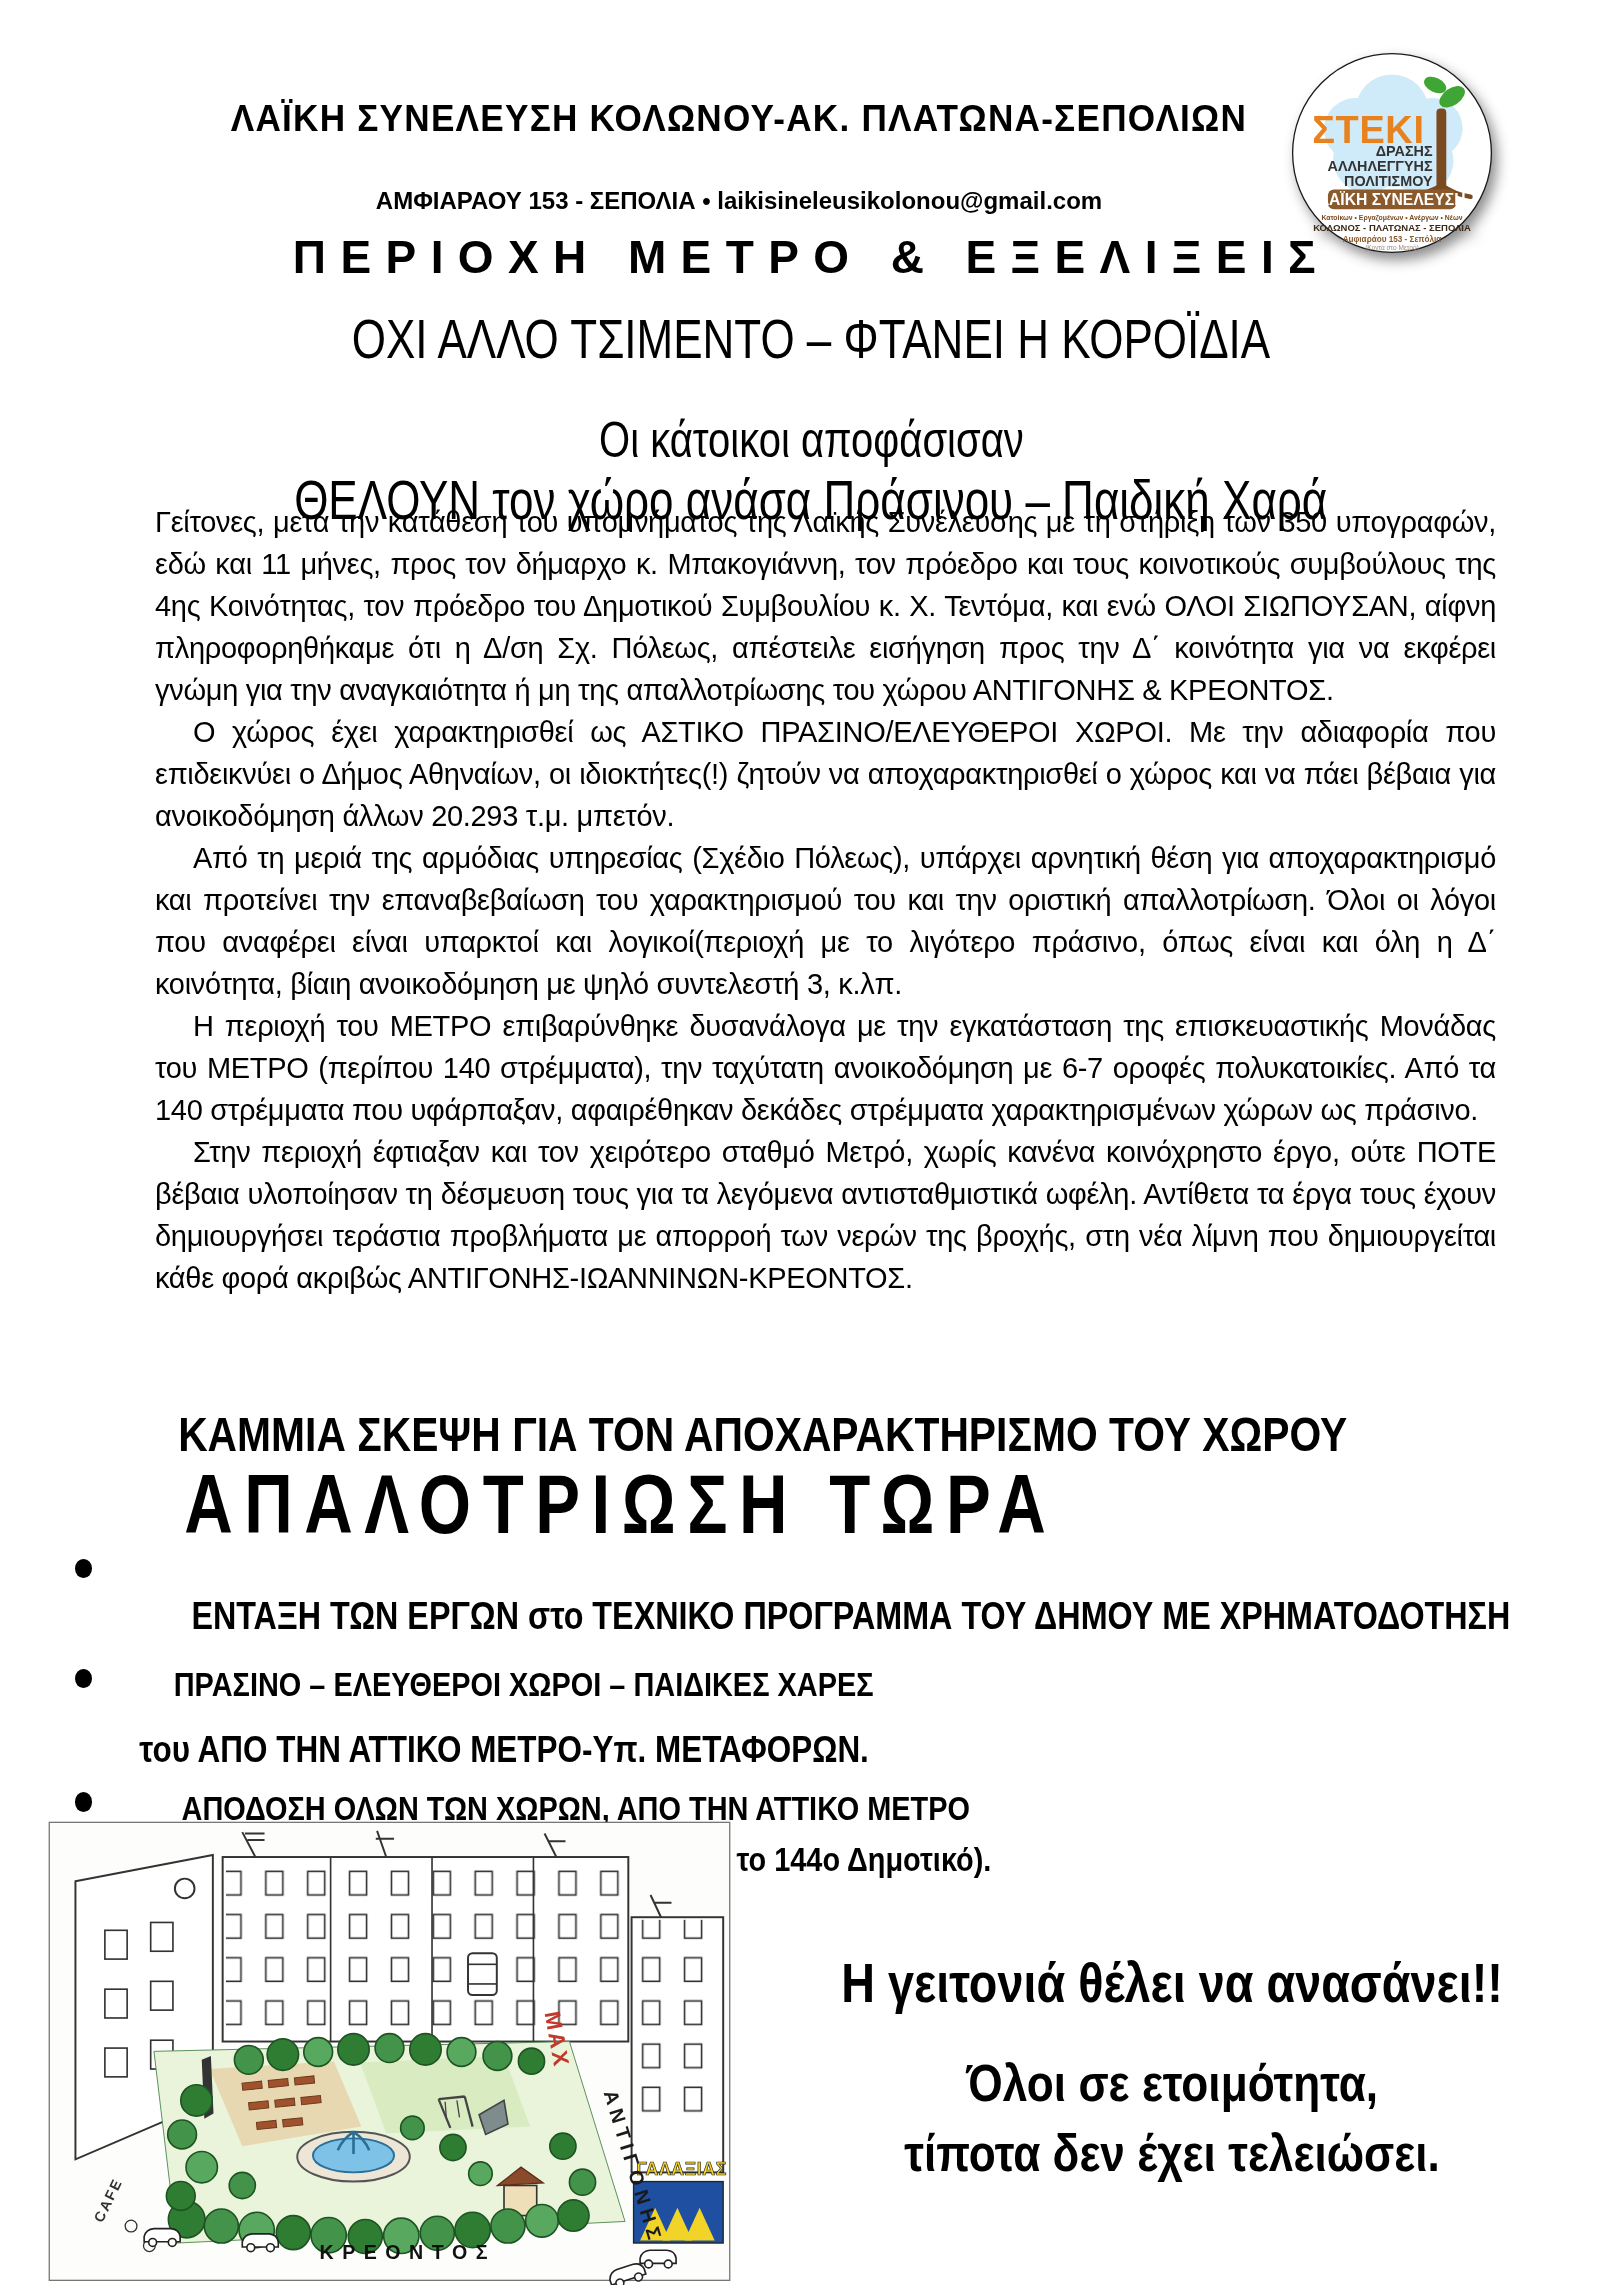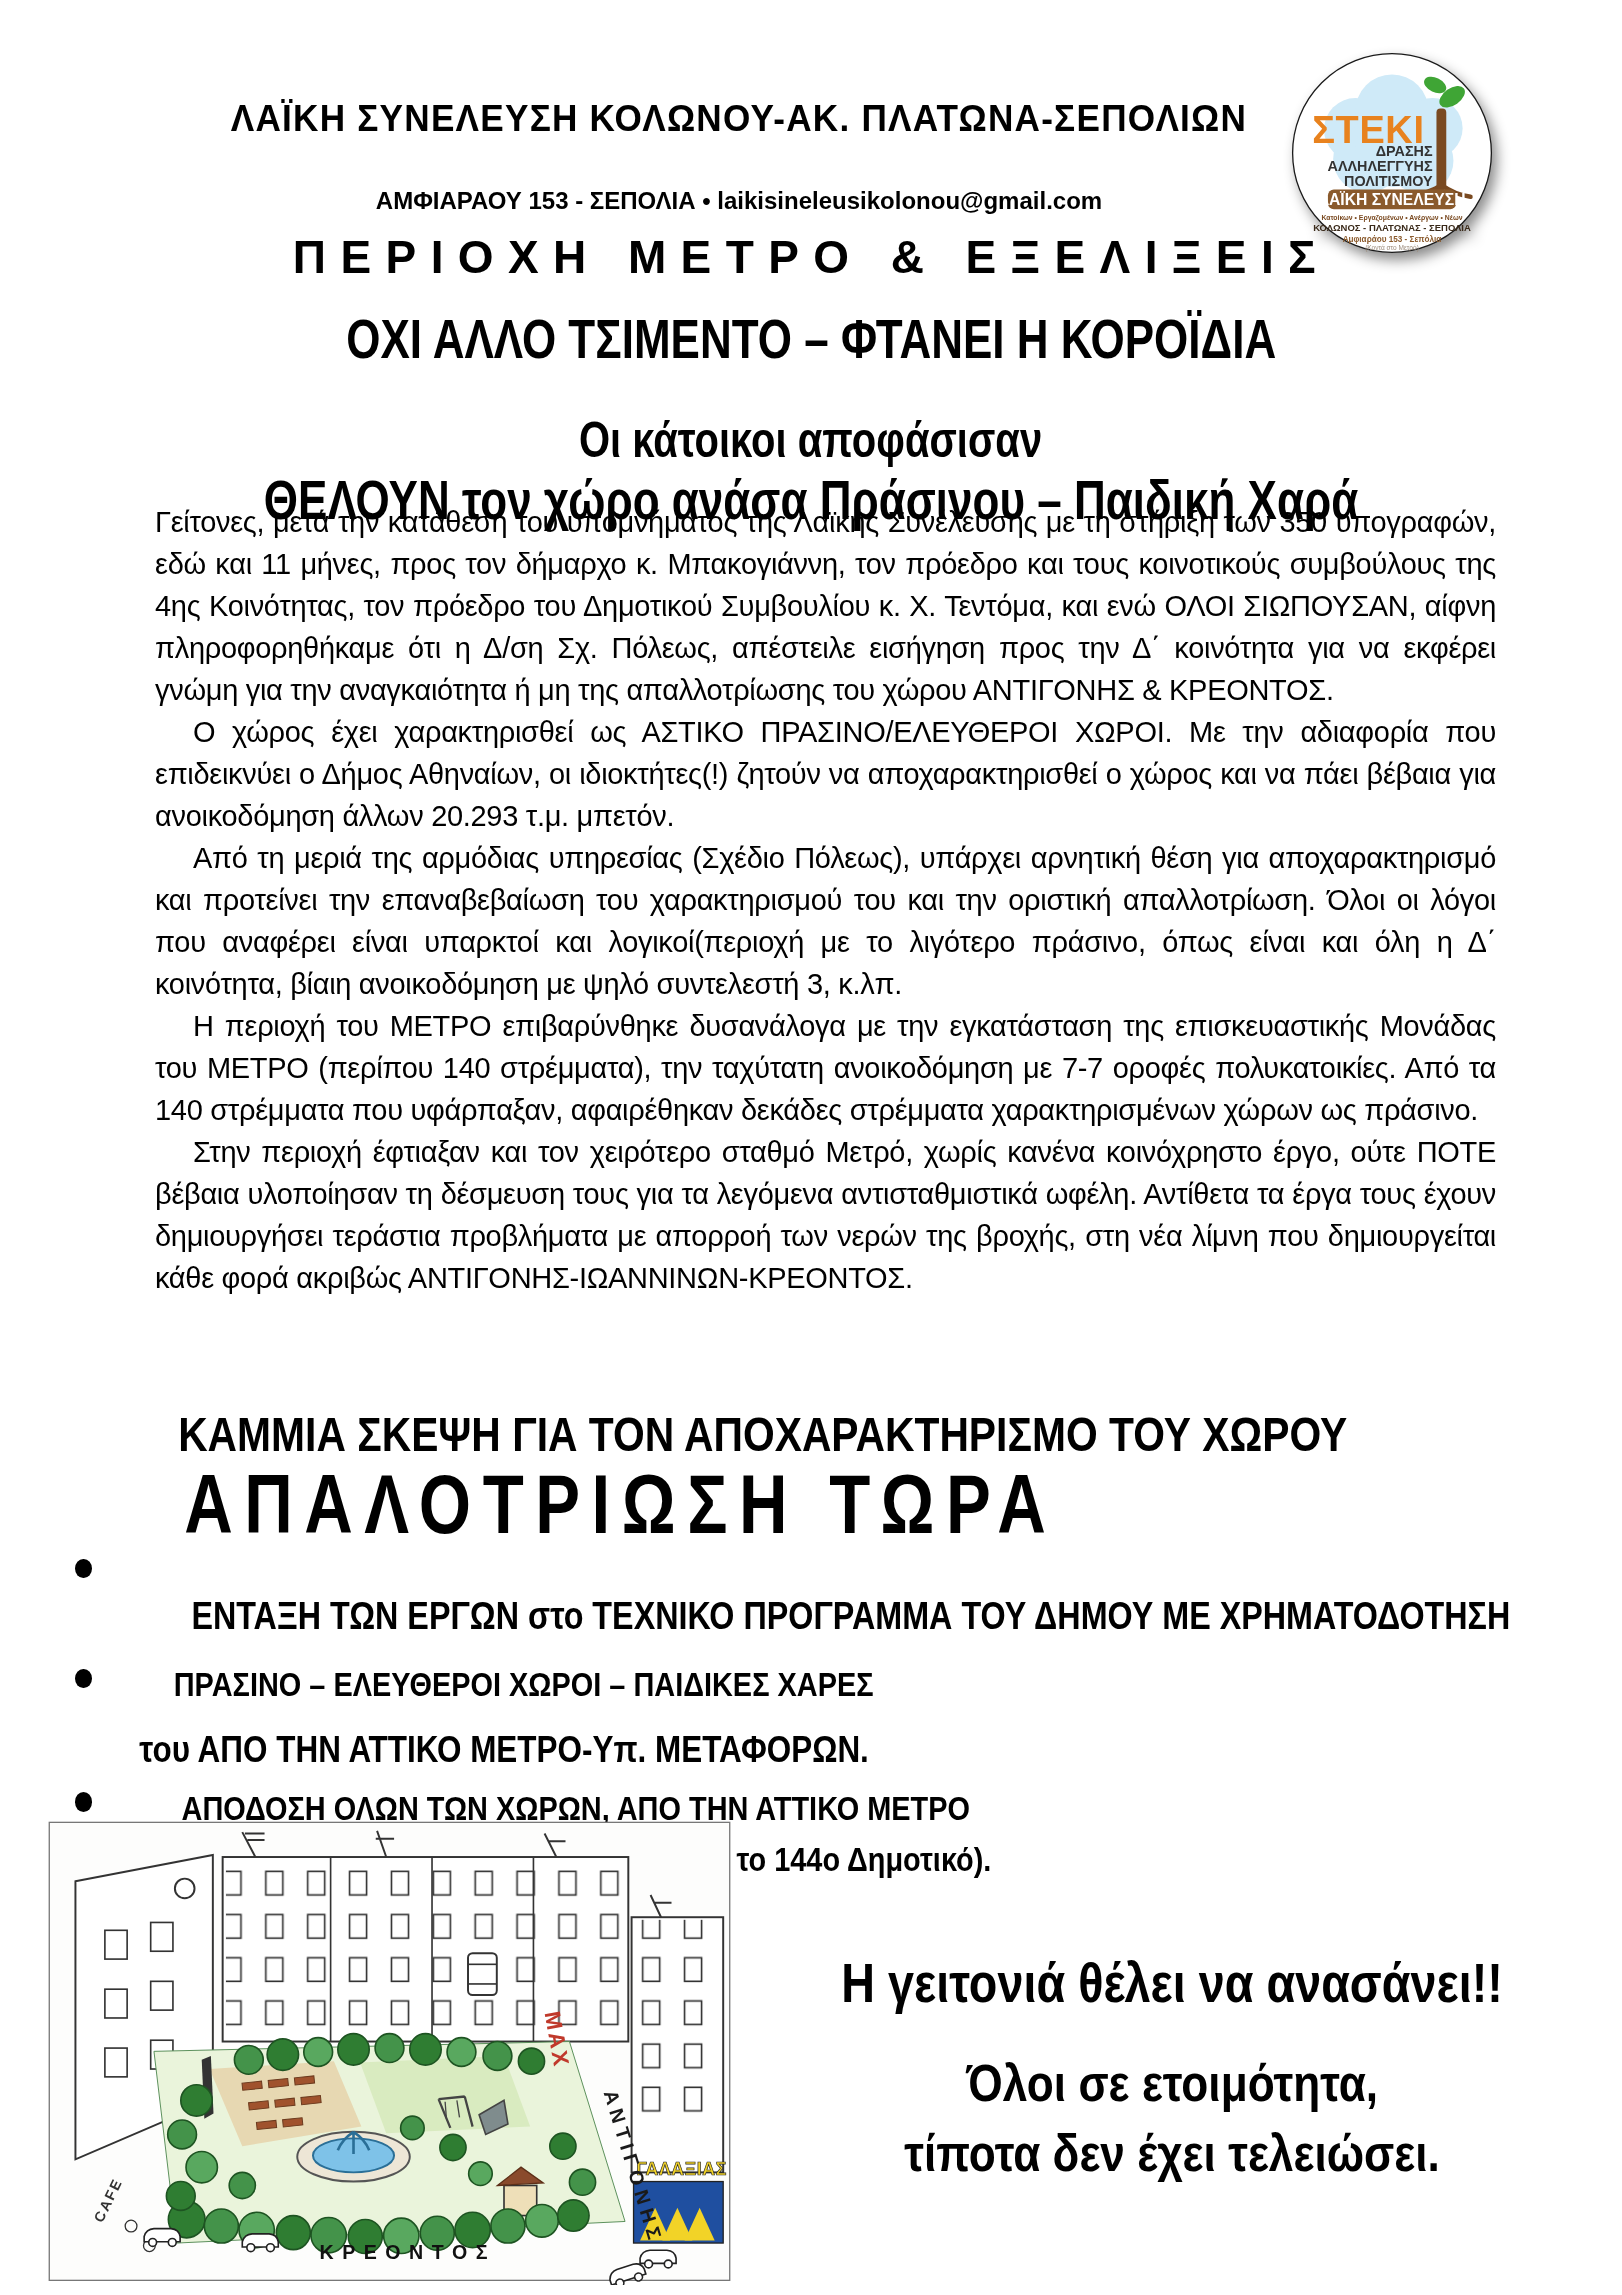--- a/index.html
+++ b/index.html
@@ -12,21 +12,21 @@
   .header-text{position:absolute;top:97px;left:196px;width:1086px;text-align:center;}
   .org-title{font-size:37px;font-weight:700;letter-spacing:1.3px;line-height:43px;}
   .org-address{font-size:24px;font-weight:700;line-height:34px;margin-top:44px;}
 
   .logo-wrap{position:absolute;top:51px;left:1290px;width:204px;height:204px;}
   .logo-wrap svg{filter:drop-shadow(5.2px 7.9px 6.5px rgba(0,0,0,.45));}
 
   .kicker{position:absolute;top:230px;left:141px;width:1341px;text-align:center;
           font-size:46px;font-weight:700;letter-spacing:14.4px;}
 
-  .headline{position:absolute;top:306px;left:75px;width:1472px;text-align:center;font-weight:700;}
+  .headline{position:absolute;top:306px;left:75px;width:1472px;text-align:center;font-weight:400;}
   .hl1{font-size:55px;line-height:67px;}
   .hl2{font-size:50px;line-height:55px;margin-top:40px;}
   .hl3{font-size:55px;line-height:65px;}
 
   .body-text{position:absolute;top:501px;left:155px;width:1341px;
              font-size:29px;line-height:42px;text-align:justify;letter-spacing:-0.3px;}
   .body-text p{margin:0;}
   .body-text p.ind{text-indent:38px;}
 
   .demands{position:absolute;top:1407px;left:75px;width:1472px;text-align:left;font-weight:700;}
@@ -105,21 +105,21 @@
     </div>
     <div class="hl3">
       <span class="cx80">ΘΕΛΟΥΝ τον χώρο ανάσα Πράσινου – Παιδική Χαρά</span>
     </div>
   </div>
 
   <section class="body-text">
     <p>Γείτονες, μετά την κατάθεση του υπομνήματος της Λαϊκής Συνέλευσης με τη στήριξη των 350 υπογραφών, εδώ και 11 μήνες, προς τον δήμαρχο κ. Μπακογιάννη, τον πρόεδρο και τους κοινοτικούς συμβούλους της 4ης Κοινότητας, τον πρόεδρο του Δημοτικού Συμβουλίου κ. Χ. Τεντόμα, και ενώ ΟΛΟΙ ΣΙΩΠΟΥΣΑΝ, αίφνη πληροφορηθήκαμε ότι η Δ/ση Σχ. Πόλεως, απέστειλε εισήγηση προς την Δ΄ κοινότητα για να εκφέρει γνώμη για την αναγκαιότητα ή μη της απαλλοτρίωσης του χώρου ΑΝΤΙΓΟΝΗΣ &amp; ΚΡΕΟΝΤΟΣ.</p>
     <p class="ind">Ο χώρος έχει χαρακτηρισθεί ως ΑΣΤΙΚΟ ΠΡΑΣΙΝΟ/ΕΛΕΥΘΕΡΟΙ ΧΩΡΟΙ. Με την αδιαφορία που επιδεικνύει ο Δήμος Αθηναίων, οι ιδιοκτήτες(!) ζητούν να αποχαρακτηρισθεί ο χώρος και να πάει βέβαια για ανοικοδόμηση άλλων 20.293 τ.μ. μπετόν.</p>
     <p class="ind">Από τη μεριά της αρμόδιας υπηρεσίας (Σχέδιο Πόλεως), υπάρχει αρνητική θέση για αποχαρακτηρισμό και προτείνει την επαναβεβαίωση του χαρακτηρισμού του και την οριστική απαλλοτρίωση. Όλοι οι λόγοι που αναφέρει είναι υπαρκτοί και λογικοί(περιοχή με το λιγότερο πράσινο, όπως είναι και όλη η Δ΄ κοινότητα, βίαιη ανοικοδόμηση με ψηλό συντελεστή 3, κ.λπ.</p>
-    <p class="ind">Η περιοχή του ΜΕΤΡΟ επιβαρύνθηκε δυσανάλογα με την εγκατάσταση της επισκευαστικής Μονάδας του ΜΕΤΡΟ (περίπου 140 στρέμματα), την ταχύτατη ανοικοδόμηση με 7-7 οροφές πολυκατοικίες. Από τα 140 στρέμματα που υφάρπαξαν, αφαιρέθηκαν δεκάδες στρέμματα χαρακτηρισμένων χώρων ως πράσινο.</p>
+    <p class="ind">Η περιοχή του ΜΕΤΡΟ επιβαρύνθηκε δυσανάλογα με την εγκατάσταση της επισκευαστικής Μονάδας του ΜΕΤΡΟ (περίπου 140 στρέμματα), την ταχύτατη ανοικοδόμηση με 6-7 οροφές πολυκατοικίες. Από τα 140 στρέμματα που υφάρπαξαν, αφαιρέθηκαν δεκάδες στρέμματα χαρακτηρισμένων χώρων ως πράσινο.</p>
     <p class="ind">Στην περιοχή έφτιαξαν και τον χειρότερο σταθμό Μετρό, χωρίς κανένα κοινόχρηστο έργο, ούτε ΠΟΤΕ βέβαια υλοποίησαν τη δέσμευση τους για τα λεγόμενα αντισταθμιστικά ωφέλη. Αντίθετα τα έργα τους έχουν δημιουργήσει τεράστια προβλήματα με απορροή των νερών της βροχής, στη νέα λίμνη που δημιουργείται κάθε φορά ακριβώς ΑΝΤΙΓΟΝΗΣ-ΙΩΑΝΝΙΝΩΝ-ΚΡΕΟΝΤΟΣ.</p>
   </section>
 
   <section class="demands">
     <div class="demand-heading">
       <span class="cx85">ΚΑΜΜΙΑ ΣΚΕΨΗ ΓΙΑ ΤΟΝ ΑΠΟΧΑΡΑΚΤΗΡΙΣΜΟ ΤΟΥ ΧΩΡΟΥ</span>
     </div>
     <div class="demand-big">
       <span class="cx80">ΑΠΑΛΟΤΡΙΩΣΗ ΤΩΡΑ</span>
     </div>

